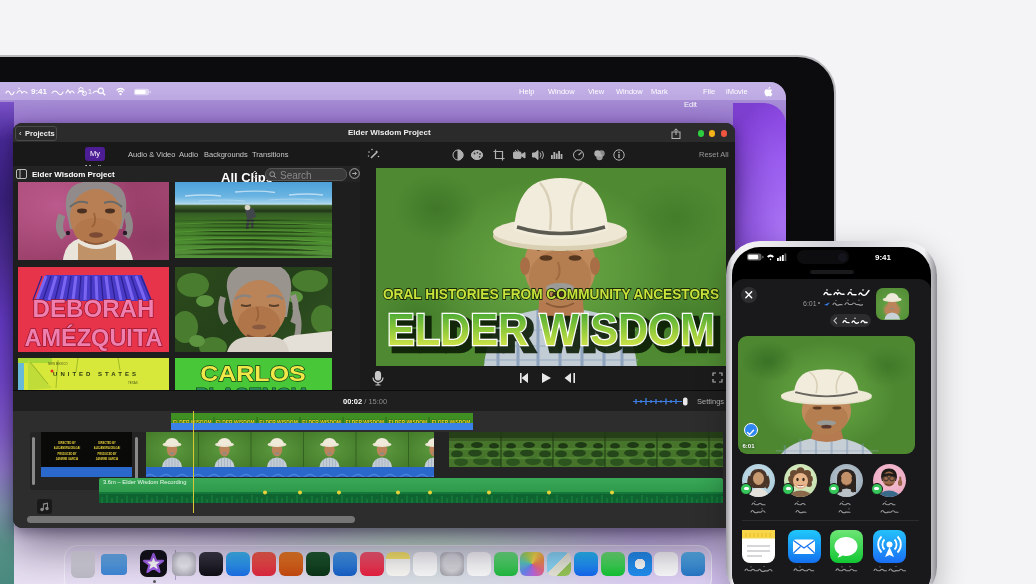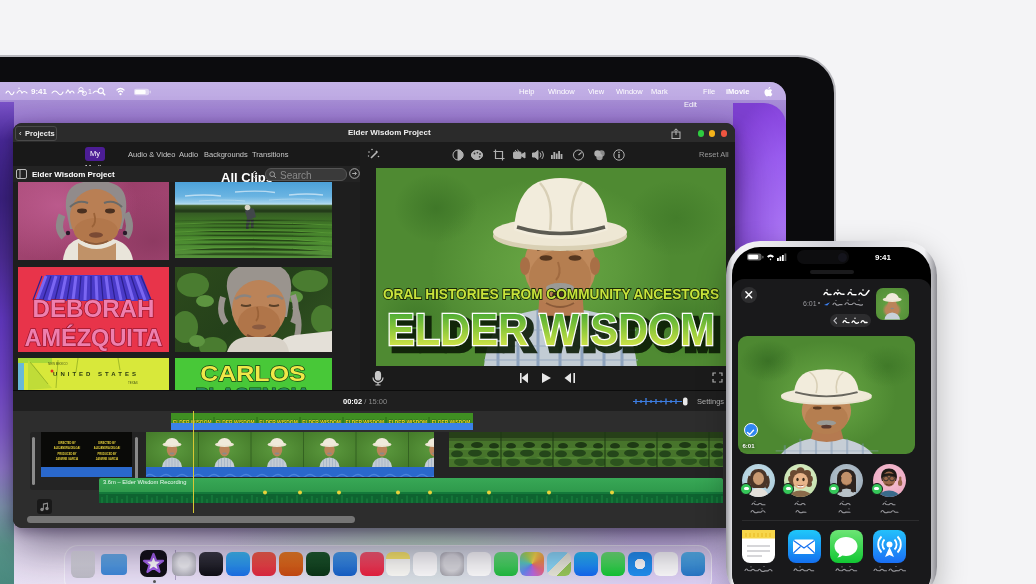--- a/index.html
+++ b/index.html
@@ -86,21 +86,21 @@
           <rect x="15.6" y="3.6" width="1.2" height="2.8" rx="0.6" fill="rgba(255,255,255,0.5)"></rect>
         </g>
     </svg>
     <div class="mi" style="left:579.0px;">Help</div>
     <div class="mi" style="left:608.0px;">Window</div>
     <div class="mi" style="left:648.0px;">View</div>
     <div class="mi" style="left:676.0px;">Window</div>
     <div class="mi" style="left:711.0px;">Mark</div>
     <div class="mi" style="left:744px;margin-top:13px;">Edit</div>
     <div class="mi" style="left:763.0px;">File</div>
-    <div class="mi" style="left:786.0px;font-weight:bold;">iMovie</div>
+    <div class="mi" style="left:786.0px;font-weight:normal;">iMovie</div>
     <svg class="mi" style="left:823px;top:4px;" width="10" height="11" viewBox="0 0 14 16" fill="#fff">
         <path d="M9.6 3.3c-.5.6-1.4 1.1-2.1 1.1-.1-.9.3-1.8.8-2.3C8.8 1.4 9.7 1 10.4 1c.1.8-.2 1.7-.8 2.3zm.8 1.3c-1.2-.1-2.1.7-2.7.7-.6 0-1.4-.7-2.4-.6-1.2 0-2.3.7-2.9 1.8-1.2 2.1-.3 5.3.9 7 .6.8 1.3 1.8 2.2 1.7.9 0 1.2-.6 2.3-.6 1.1 0 1.4.6 2.4.6.9 0 1.6-.9 2.2-1.7.7-1 1-2 1-2.1 0 0-1.9-.7-1.9-2.8 0-1.7 1.4-2.5 1.5-2.6-.9-1.2-2.2-1.4-2.6-1.4z"></path>
       </svg>
   </div>
   <div class="abs" id="dock">
     <div class="abs" style="left:6px;top:5px;width:24px;height:27px;background:linear-gradient(180deg,#e8e8ec,#b8b8c0);border-radius:4px 4px 6px 6px;opacity:0.85;"></div>
     <div class="abs" style="left:36px;top:8px;width:26px;height:21px;background:linear-gradient(180deg,#6ab2ee,#3d88d8);border-radius:4px;"></div>
     <div class="abs" style="left:75px;top:4px;width:27px;height:27px;background:#101014;border-radius:7px;"><svg width="27" height="27" viewBox="0 0 27 27">
           <path d="M13.5 4 L16 10.5 L23 10.8 L17.5 15 L19.5 21.8 L13.5 17.8 L7.5 21.8 L9.5 15 L4 10.8 L11 10.5 Z" fill="#fff" stroke="#a060e8" stroke-width="2.2" stroke-linejoin="round"></path>
         </svg></div>

